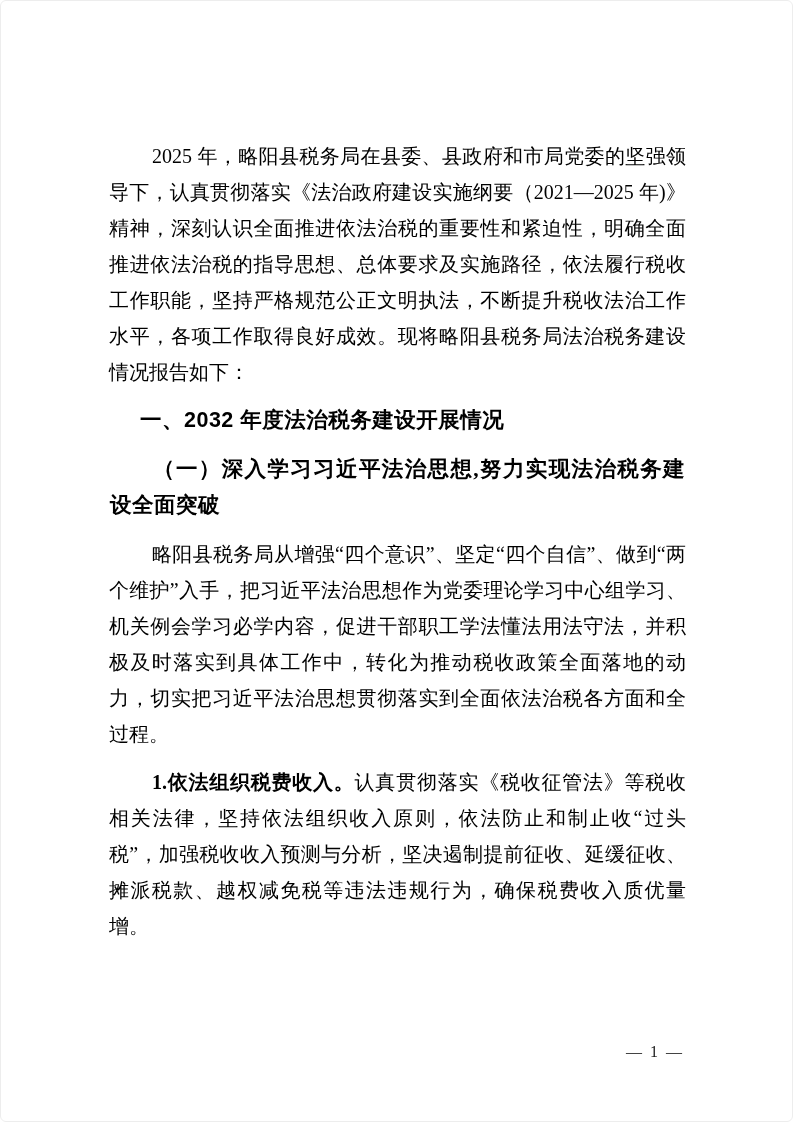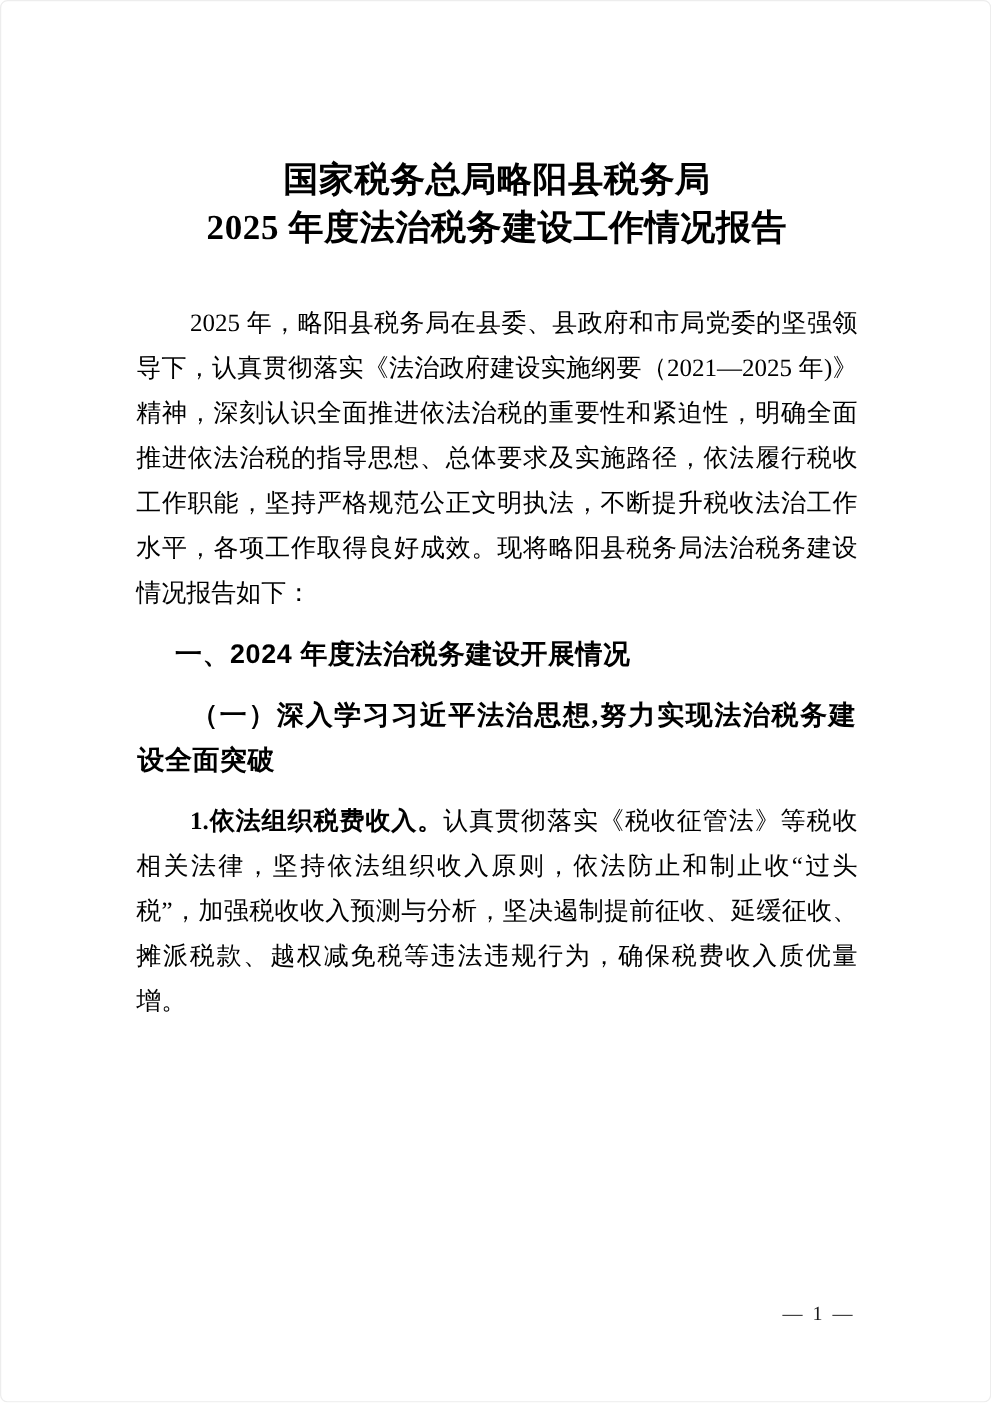--- a/index.html
+++ b/index.html
@@ -63,31 +63,28 @@
     font-size: 16px;
     letter-spacing: 2px;
     color: #1a1a1a;
   }
 </style>
 </head>
 <body>
 
 <div class="page">
 
-  <h1 class="doc-title">
-    <span class="title-line">国家税务总局略阳县税务局</span>
-    <span class="title-line">2025 年度法治税务建设工作情况报告</span>
-  </h1>
 
   <p class="para indent">2025 年，略阳县税务局在县委、县政府和市局党委的坚强领导下，认真贯彻落实《法治政府建设实施纲要（2021—2025 年)》精神，深刻认识全面推进依法治税的重要性和紧迫性，明确全面推进依法治税的指导思想、总体要求及实施路径，依法履行税收工作职能，坚持严格规范公正文明执法，不断提升税收法治工作水平，各项工作取得良好成效。现将略阳县税务局法治税务建设情况报告如下：</p>
 
-  <p class="heading-hei">一、2024 年度法治税务建设开展情况</p>
+  <p class="heading-hei">一、2032 年度法治税务建设开展情况</p>
 
   <p class="heading-bold">（一）深入学习习近平法治思想,努力实现法治税务建设全面突破</p>
 
+  <p class="para indent">略阳县税务局从增强“四个意识”、坚定“四个自信”、做到“两个维护”入手，把习近平法治思想作为党委理论学习中心组学习、机关例会学习必学内容，促进干部职工学法懂法用法守法，并积极及时落实到具体工作中，转化为推动税收政策全面落地的动力，切实把习近平法治思想贯彻落实到全面依法治税各方面和全过程。</p>
 
 
   <p class="para indent">
     <span class="run-in-lead">1.依法组织税费收入。</span><span>认真贯彻落实《税收征管法》等税收相关法律，坚持依法组织收入原则，依法防止和制止收“过头税”，加强税收收入预测与分析，坚决遏制提前征收、延缓征收、摊派税款、越权减免税等违法违规行为，确保税费收入质优量增。</span>
   </p>
 
   <div class="page-footer">— 1 —</div>
 
 </div>
 

